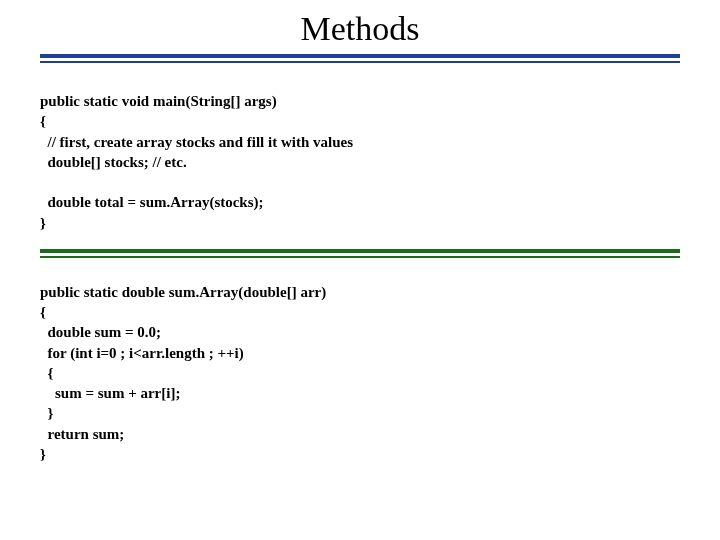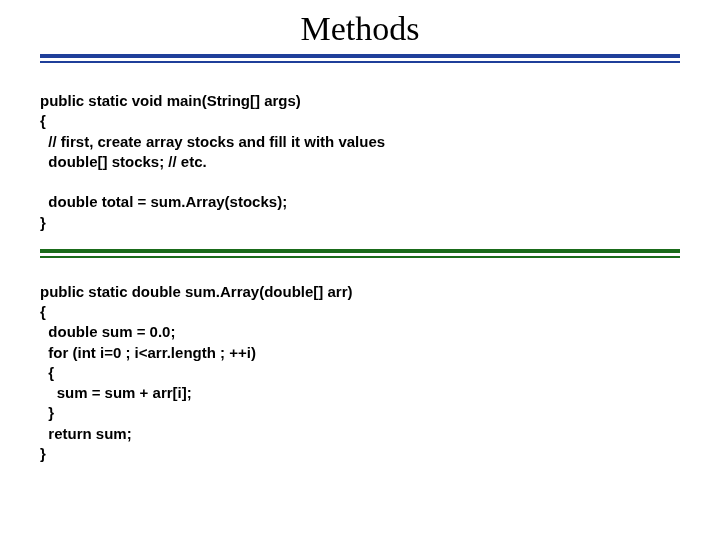--- a/index.html
+++ b/index.html
@@ -31,21 +31,21 @@
     border-top: 4px solid #1f3f9a;
     margin: 0;
   }
   .title-rule2 {
     height: 0;
     border: none;
     border-top: 2px solid #1f3f9a;
     margin: 3px 0 0 0;
   }
   .code {
-    font-family: Liberation Sans, sans-serif;
+    font-family: Liberation Serif, serif;
     font-weight: bold;
     font-size: 15px;
     line-height: 1.35;
     white-space: pre;
     margin: 0;
     color: #000;
   }
   .block1 {
     margin-top: 28px;
   }

